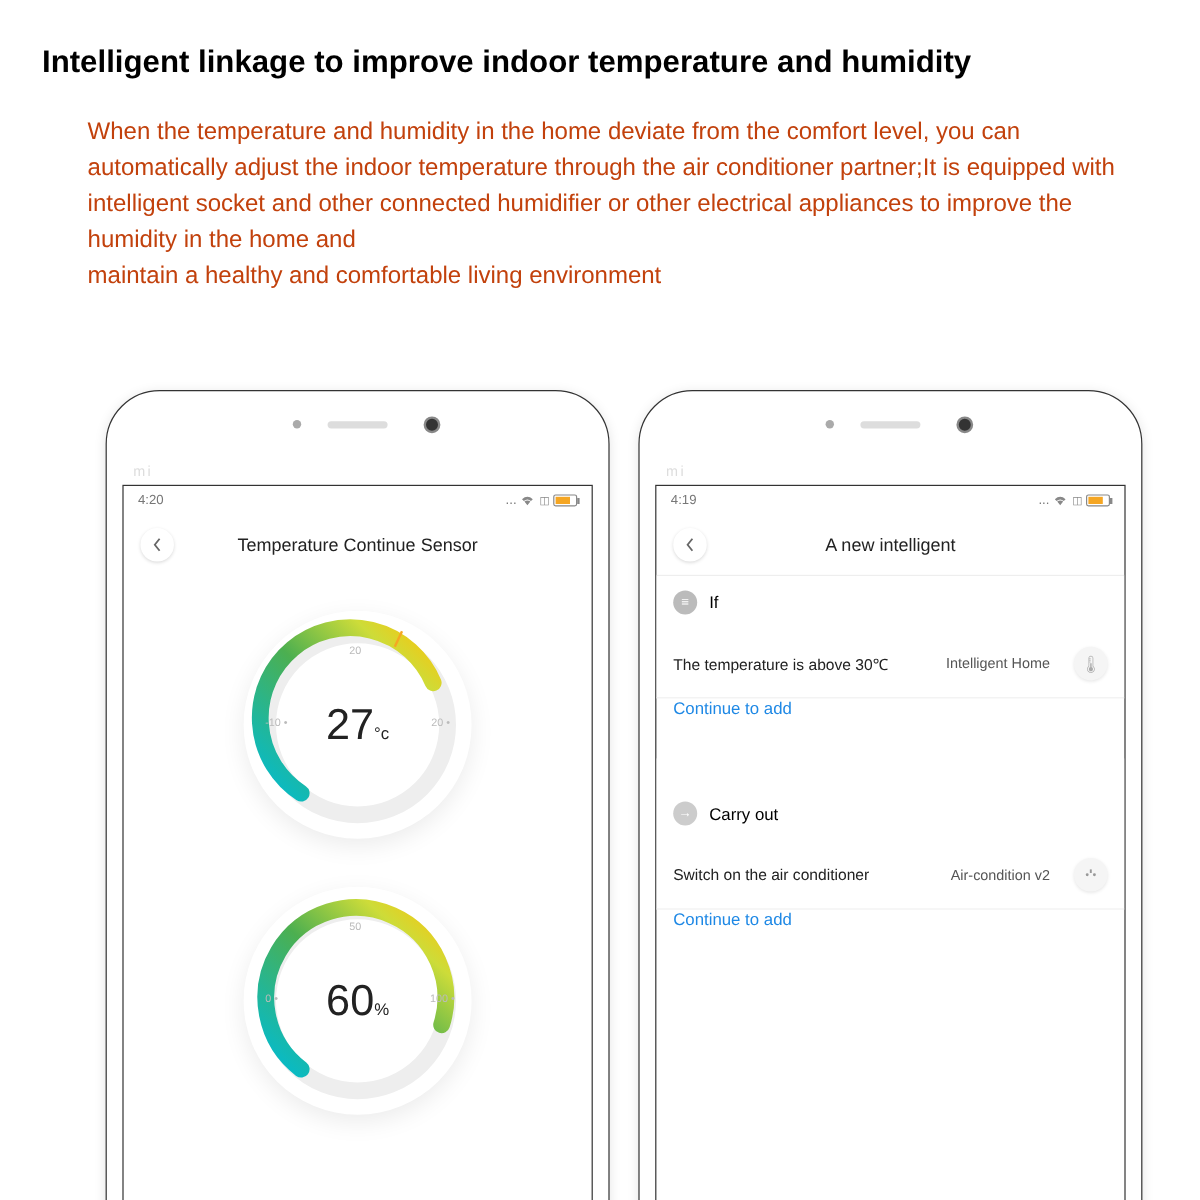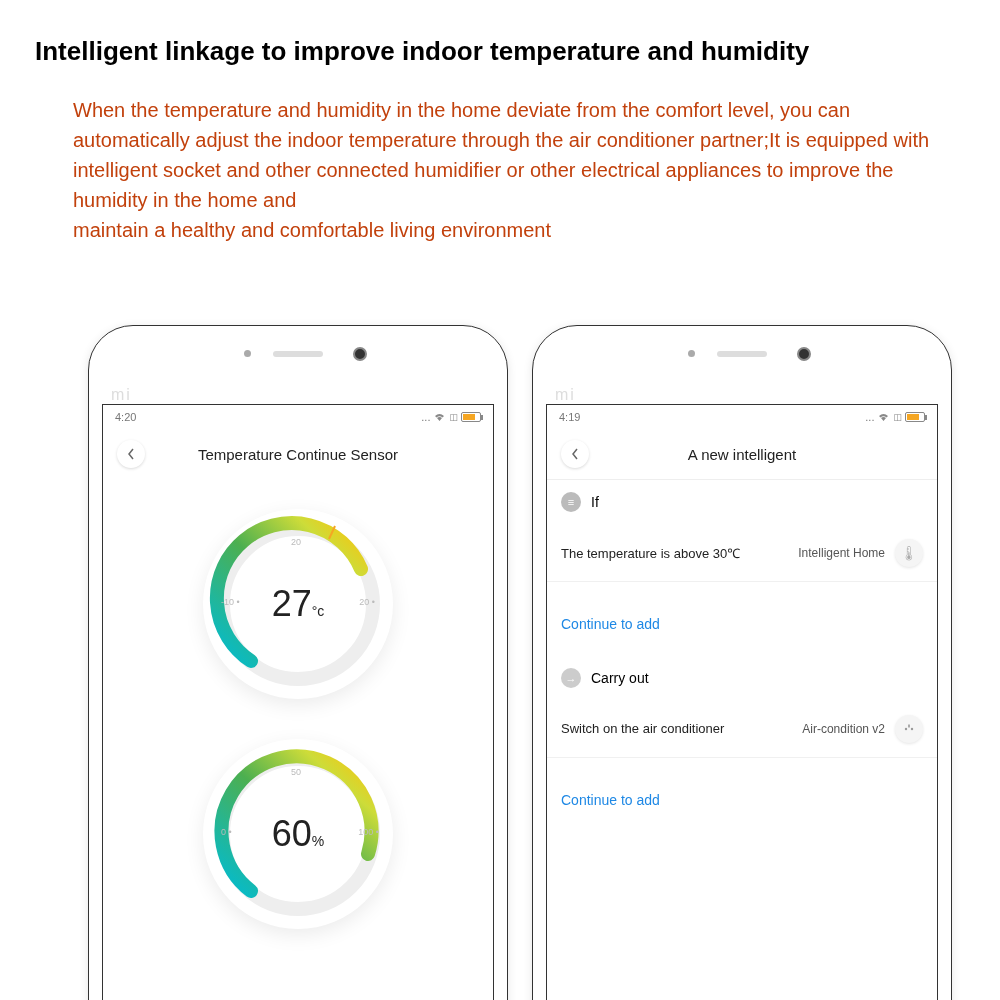--- a/index.html
+++ b/index.html
@@ -6,21 +6,21 @@
 body{width:1000px;height:1000px;background:#fff;position:relative;overflow:hidden}
 .title{position:absolute;top:36px;left:35px;font-size:26px;font-weight:bold;color:#000000}
 .desc{position:absolute;top:95px;left:73px;right:52px;font-size:20px;line-height:1.5;color:#c2410c}
 .phone{position:absolute;width:420px;background:#fff;border:1px solid #333;border-radius:45px;box-shadow:0 2px 10px rgba(0,0,0,.1)}
 .phone-left{left:88px;top:325px;height:820px}
 .phone-right{right:48px;top:325px;height:820px}
 .phone-top{height:55px;position:relative;display:flex;justify-content:center;align-items:center}
 .speaker{width:50px;height:6px;background:#ddd;border-radius:3px}
 .sensor-dot{width:7px;height:7px;background:#aaa;border-radius:50%;position:absolute;left:155px}
 .cam{width:14px;height:14px;background:#333;border-radius:50%;position:absolute;right:140px;border:2px solid #888}
-.brand{position:absolute;left:22px;top:60px;color:#ddd;font-size:16px;letter-spacing:2px}
+.brand{position:absolute;left:22px;top:60px;color:#ddd;font-size:12px;letter-spacing:2px}
 .screen{position:absolute;left:13px;right:13px;top:78px;bottom:75px;background:#fff;border:1px solid #333;overflow:hidden}
 .statusbar{height:24px;display:flex;justify-content:space-between;align-items:center;padding:0 12px;font-size:11px;color:#777}
 .status-icons{display:flex;gap:3px;align-items:center}
 .wifi-ic{display:inline-block}
 .batt{width:20px;height:10px;border:1px solid #888;border-radius:2px;position:relative}
 .batt::after{content:"";position:absolute;right:-3px;top:2px;width:2px;height:5px;background:#888}
 .batt-fill{position:absolute;left:1px;top:1px;bottom:1px;width:12px;background:#f5a623}
 .appbar{height:50px;display:flex;align-items:center;padding:0 14px;position:relative}
 .back-btn{width:28px;height:28px;border-radius:50%;box-shadow:0 1px 3px rgba(0,0,0,.15);display:flex;align-items:center;justify-content:center;font-size:14px;color:#555;cursor:pointer;background:#fff}
 .appbar-title{position:absolute;left:0;right:0;text-align:center;font-size:15px;color:#222;pointer-events:none}
@@ -28,23 +28,23 @@
 .gauge{width:190px;height:190px;position:relative;display:flex;align-items:center;justify-content:center;box-shadow:0 6px 20px rgba(0,0,0,.08);border-radius:50%;background:#fff}
 .gauge-svg{position:absolute;inset:0}
 .gauge-val{font-size:36px;font-weight:500;color:#222;position:relative}
 .gauge-unit{font-size:14px;vertical-align:baseline;color:#222}
 .tick-label{position:absolute;font-size:9px;color:#bbb}
 .section-header{display:flex;align-items:center;height:44px;padding:0 14px;background:#fff;gap:10px}
 .sh-icon{width:20px;height:20px;border-radius:50%;background:#bbb;color:#fff;display:flex;align-items:center;justify-content:center;font-size:11px}
 .sh-icon-arrow{background:#ccc}
 .rule-row{display:flex;align-items:center;justify-content:space-between;height:58px;padding:0 14px;background:#fff;border-bottom:1px solid #f0f0f0}
 .rule-left{font-size:13px;color:#222;flex:1}
-.rule-right{font-size:12px;color:#555;margin-right:10px;text-align:right}
+.rule-right{font-size:12px;color:#555;margin-right:20px;text-align:right}
 .device-icon{width:28px;height:28px;border-radius:50%;background:#f5f5f5;box-shadow:0 1px 3px rgba(0,0,0,.1);display:flex;align-items:center;justify-content:center;color:#aaa;font-size:14px}
-.add-link{height:50px;padding:0 14px;display:flex;align-items:flex-end;color:#1e88e5;font-size:14px;cursor:pointer}
+.add-link{height:50px;padding:0 14px;display:flex;align-items:flex-start;color:#1e88e5;font-size:14px;cursor:pointer}
 .gap{height:24px;background:#fff}
 .sep{height:1px;background:#eee}
 </style>
 </head>
 <body>
 
 <div class="title">Intelligent linkage to improve indoor temperature and humidity</div>
 <div class="desc" style="white-space:pre-line">When the temperature and humidity in the home deviate from the comfort level, you can automatically adjust the indoor temperature through the air conditioner partner;It is equipped with intelligent socket and other connected humidifier or other electrical appliances to improve the humidity in the home and
  maintain a healthy and comfortable living environment</div>
 

